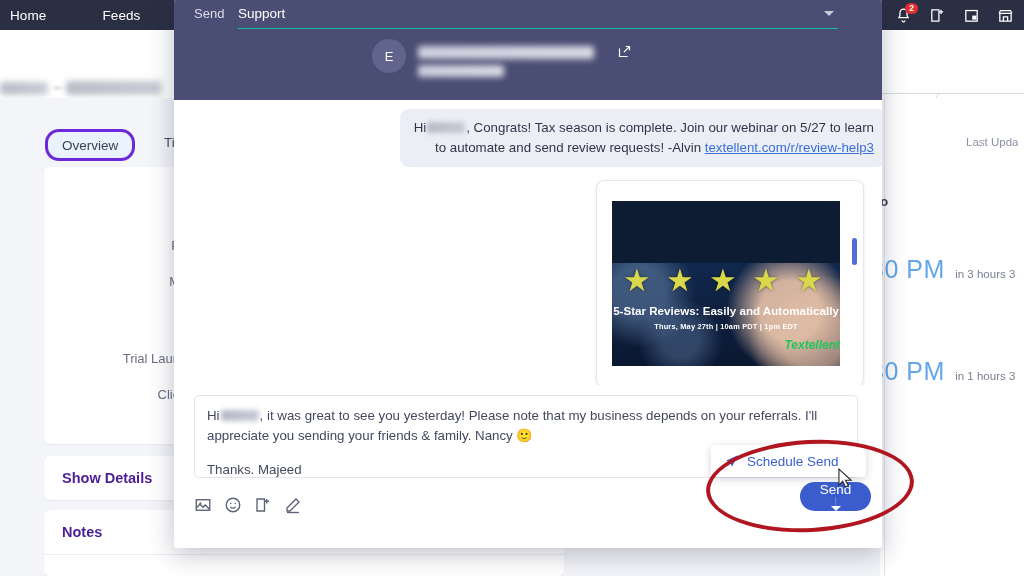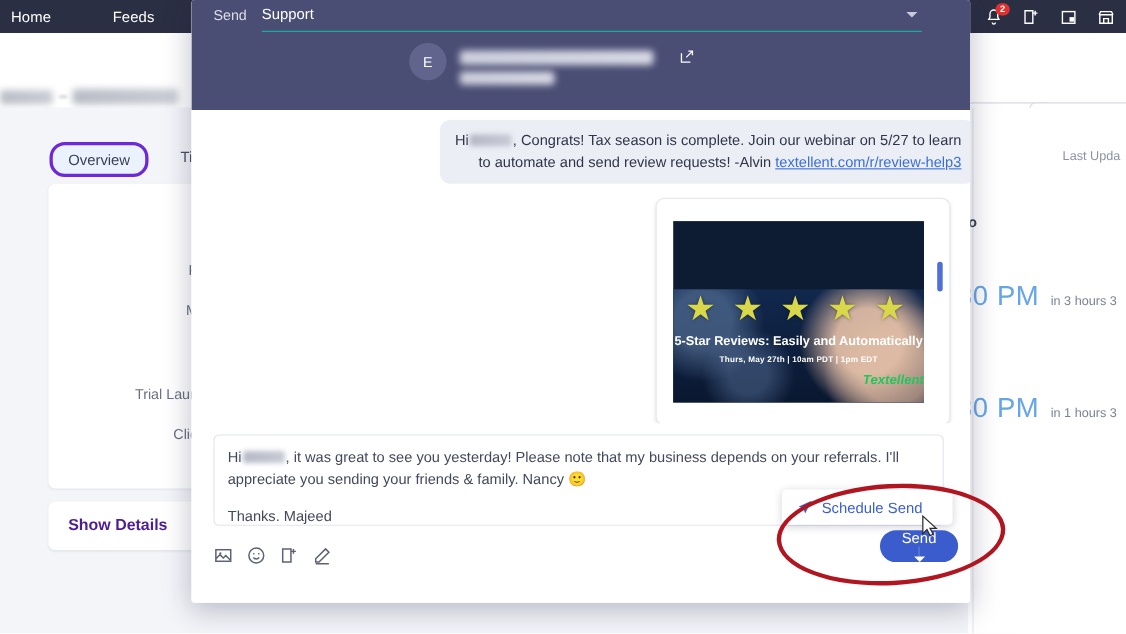--- a/index.html
+++ b/index.html
@@ -298,20 +298,24 @@
 
   <div class="bg-card" id="bg-card-main"></div>
   <span class="field-label" id="fl-1">l</span>
   <span class="field-label" id="fl-2">P</span>
   <span class="field-label" id="fl-3">M</span>
   <span class="field-label" id="fl-4">Trial Laun</span>
   <span class="field-label" id="fl-5">Clie</span>
 
   <div class="bg-card" id="bg-card-details">
     <span class="card-heading">Show Details</span>
+  </div>
+  <div class="bg-card" id="bg-card-notes">
+    <div class="card-heading" id="notes-heading">Notes</div>
+    <div id="notes-divider"></div>
   </div>
 
   <div id="bg-right-col"></div>
   <div id="bg-vline-left"></div>
   <span id="bg-lastupdated">Last Upda</span>
   <span id="bg-sched-to">to</span>
   <div class="sched-row" id="sched-1">
     <span class="sched-time">30 PM</span>
     <span class="sched-rel">in 3 hours 3</span>
   </div>

